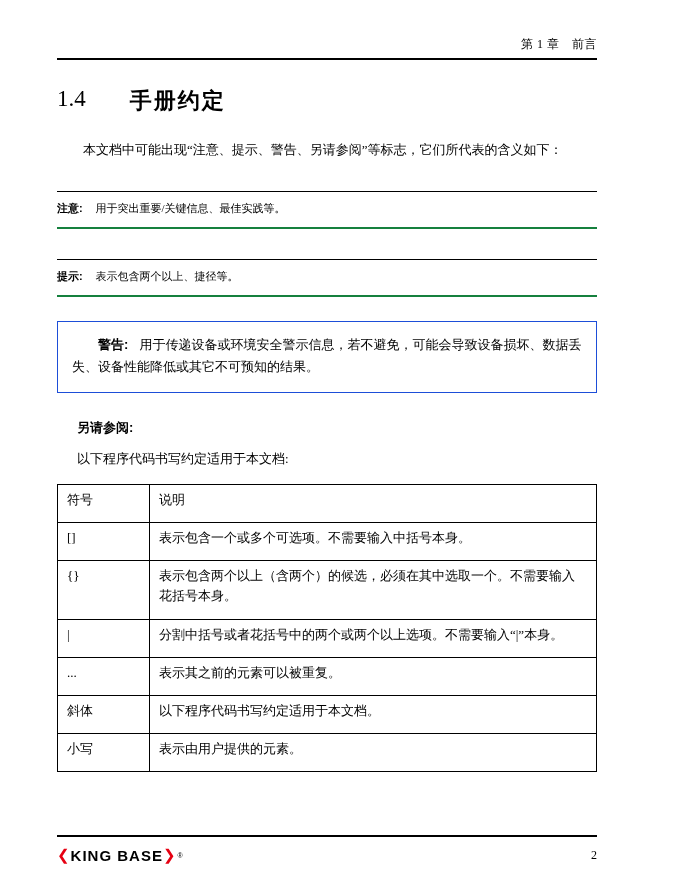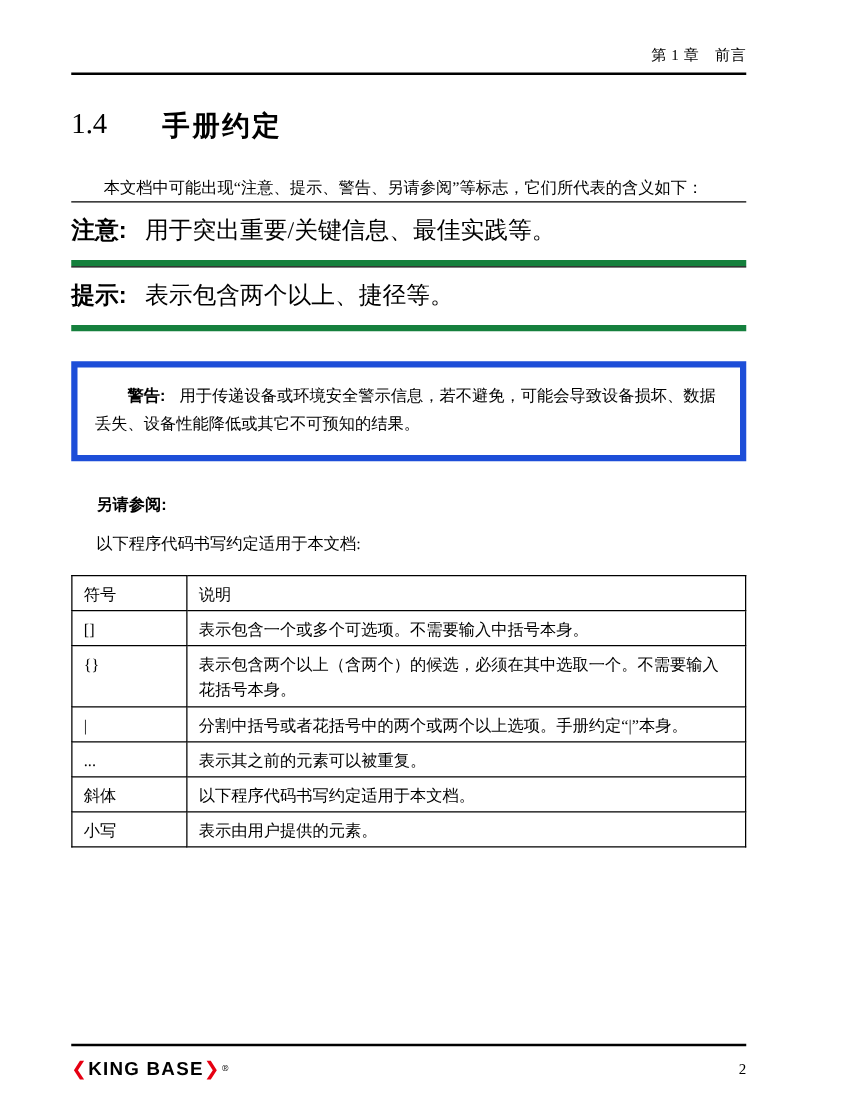--- a/index.html
+++ b/index.html
@@ -30,34 +30,35 @@
   .section-title .txt {
     font-family: "Liberation Sans", "DejaVu Sans", sans-serif;
     font-size: 22px; font-weight: bold; letter-spacing: 2px; margin-left: 22px;
   }
 
   
   .intro { margin-top: 24px; font-size: 13px; text-indent: 2em; line-height: 1.6; }
 
   
   .callout {
+    margin-top: 30px;
     border-top: 1.5px solid #000;
-    border-bottom: 5px solid #15803d;
+    border-bottom: 2px solid #15803d;
     padding: 9px 0 11px 0;
-    font-size: 19px;
+    font-size: 11px;
   }
   .callout .label {
     font-family: "Liberation Sans", "DejaVu Sans", sans-serif;
     font-weight: bold; margin-right: 10px;
   }
 
   
   .warning-box {
     margin-top: 24px;
-    border: 5px solid #1d4ed8;
+    border: 1px solid #1d4ed8;
     padding: 12px 14px 14px 14px;
     font-size: 13px; line-height: 1.7;
   }
   .warning-box p { text-indent: 2em; }
   .warning-box .label {
     font-family: "Liberation Sans", "DejaVu Sans", sans-serif;
     font-weight: bold; margin-right: 8px;
   }
 
   
@@ -70,21 +71,21 @@
 
   
   .conv-table {
     margin-top: 16px;
     width: 100%;
     border-collapse: collapse;
     font-size: 13px;
   }
   .conv-table th, .conv-table td {
     border: 1px solid #000;
-    padding: 5px 9px 2px 9px;
+    padding: 5px 9px 12px 9px;
     text-align: left;
     vertical-align: top;
     font-weight: normal;
     line-height: 1.55;
   }
   .conv-table .col-symbol { width: 92px; }
   .conv-table td.italic { }
 
   
   .doc-footer {
@@ -153,21 +154,21 @@
       <tr>
         <td class="col-symbol">[]</td>
         <td>表示包含一个或多个可选项。不需要输入中括号本身。</td>
       </tr>
       <tr>
         <td class="col-symbol">{}</td>
         <td>表示包含两个以上（含两个）的候选，必须在其中选取一个。不需要输入花括号本身。</td>
       </tr>
       <tr>
         <td class="col-symbol">|</td>
-        <td>分割中括号或者花括号中的两个或两个以上选项。手册约定“|”本身。</td>
+        <td>分割中括号或者花括号中的两个或两个以上选项。不需要输入“|”本身。</td>
       </tr>
       <tr>
         <td class="col-symbol">...</td>
         <td>表示其之前的元素可以被重复。</td>
       </tr>
       <tr>
         <td class="col-symbol italic">斜体</td>
         <td>以下程序代码书写约定适用于本文档。</td>
       </tr>
       <tr>

